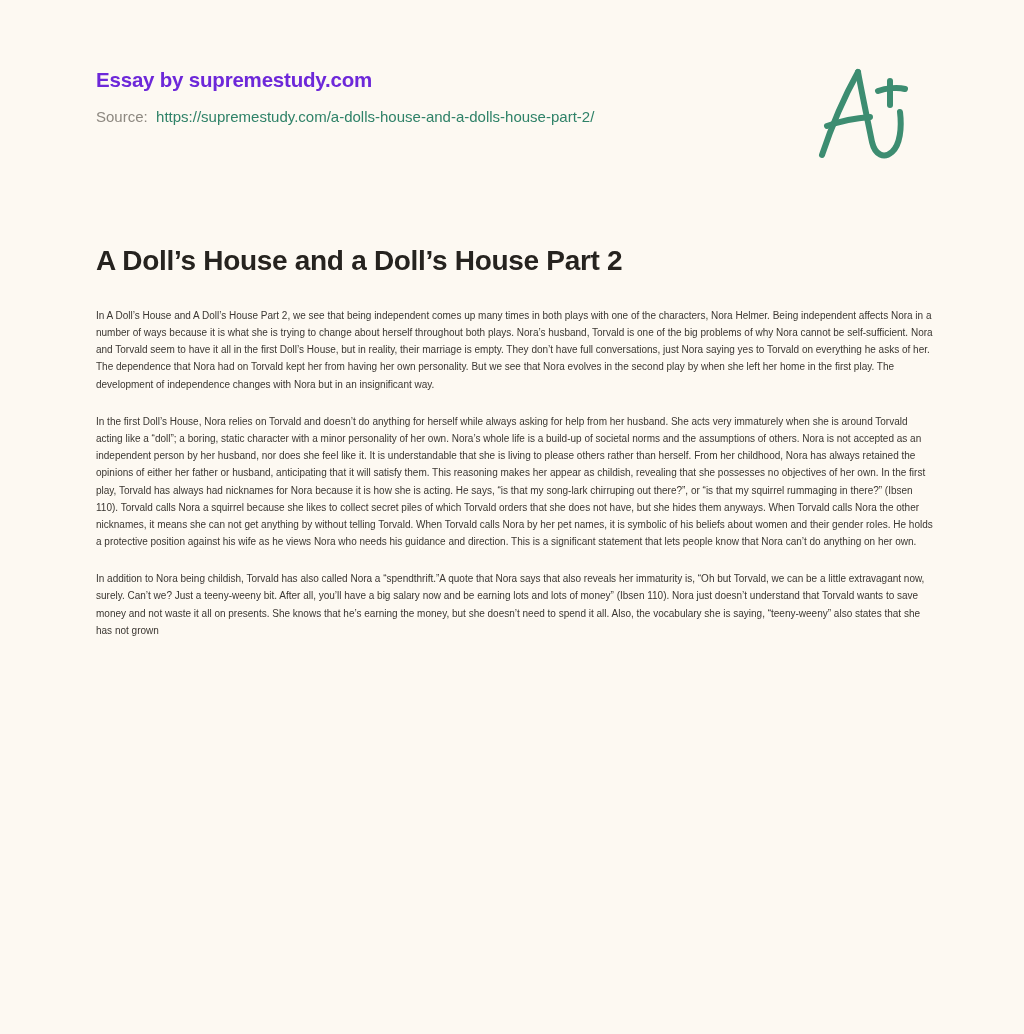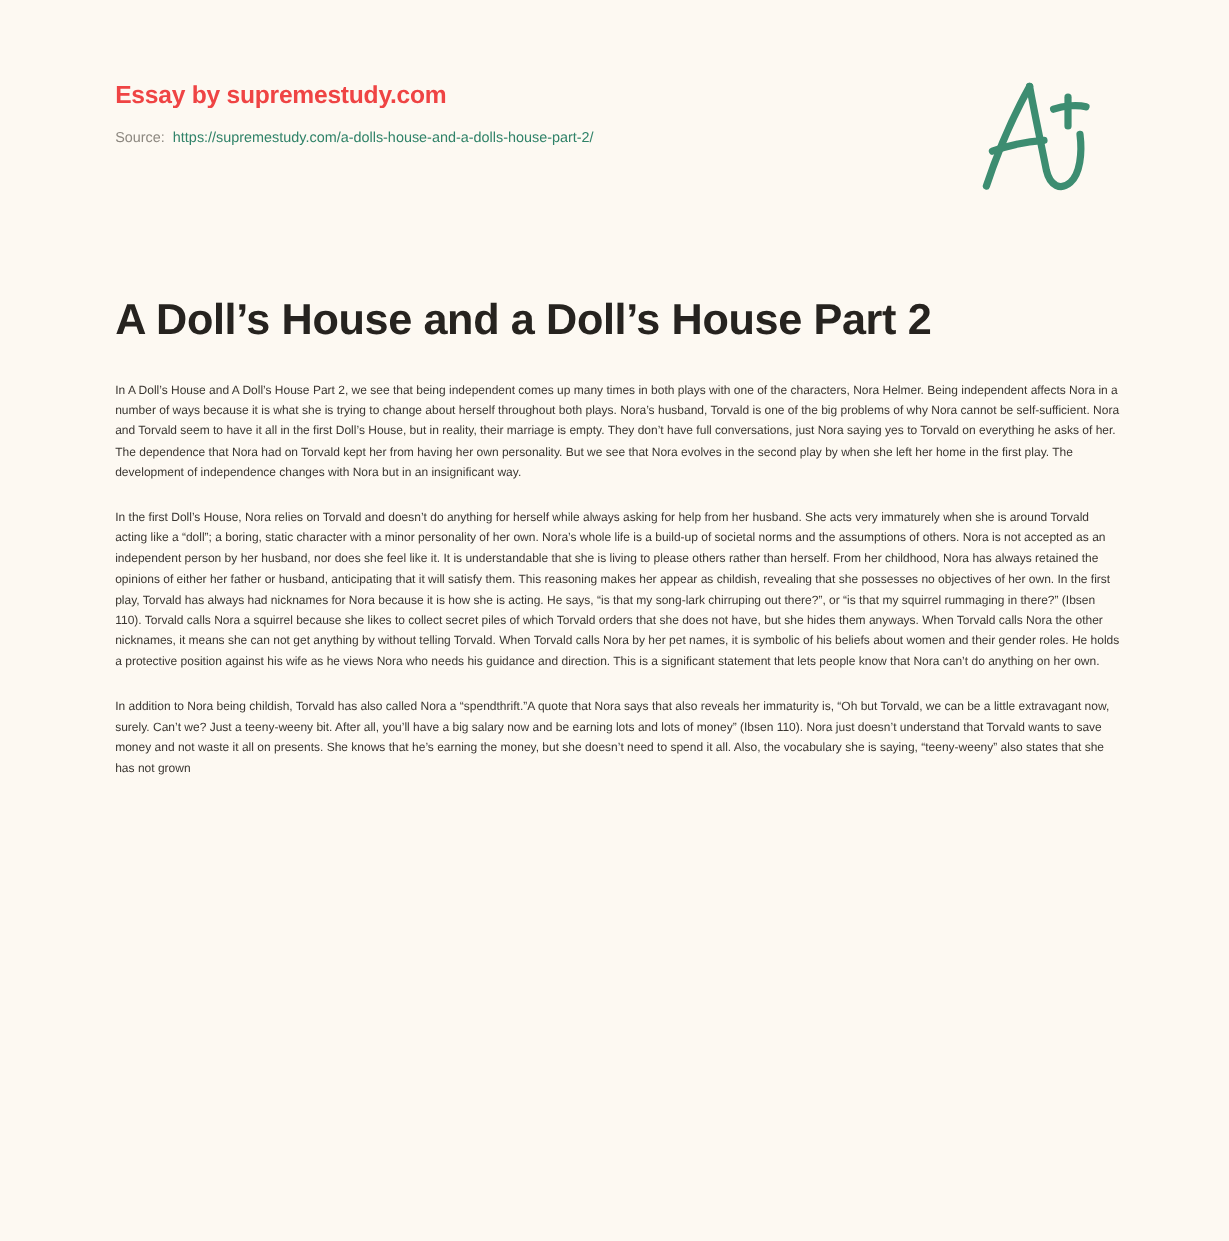--- a/index.html
+++ b/index.html
@@ -34,28 +34,28 @@
   .brand-block {
     position: absolute;
     left: 96px;
     top: 68px;
   }
 
   .brand-line {
     font-size: 20.5px;
     font-weight: bold;
     letter-spacing: -0.2px;
-    color: #ef4444;
+    color: #6d28d9;
     line-height: 1.2;
     white-space: nowrap;
   }
 
   .source-line {
     margin-top: 14px;
-    font-size: 12px;
+    font-size: 15px;
     color: #8d8880;
     white-space: nowrap;
     line-height: 1.3;
   }
 
   .source-label {
     color: #8d8880;
   }
 
   .source-url {
@@ -81,21 +81,21 @@
   
   .article {
     position: absolute;
     left: 96px;
     top: 243px;
     width: 838px;
   }
 
   .article-title {
     margin: 0;
-    font-size: 36px;
+    font-size: 28px;
     font-weight: bold;
     letter-spacing: -0.3px;
     color: #26231f;
     line-height: 1.28;
   }
 
   .article-body {
     margin-top: 28px;
   }
 

